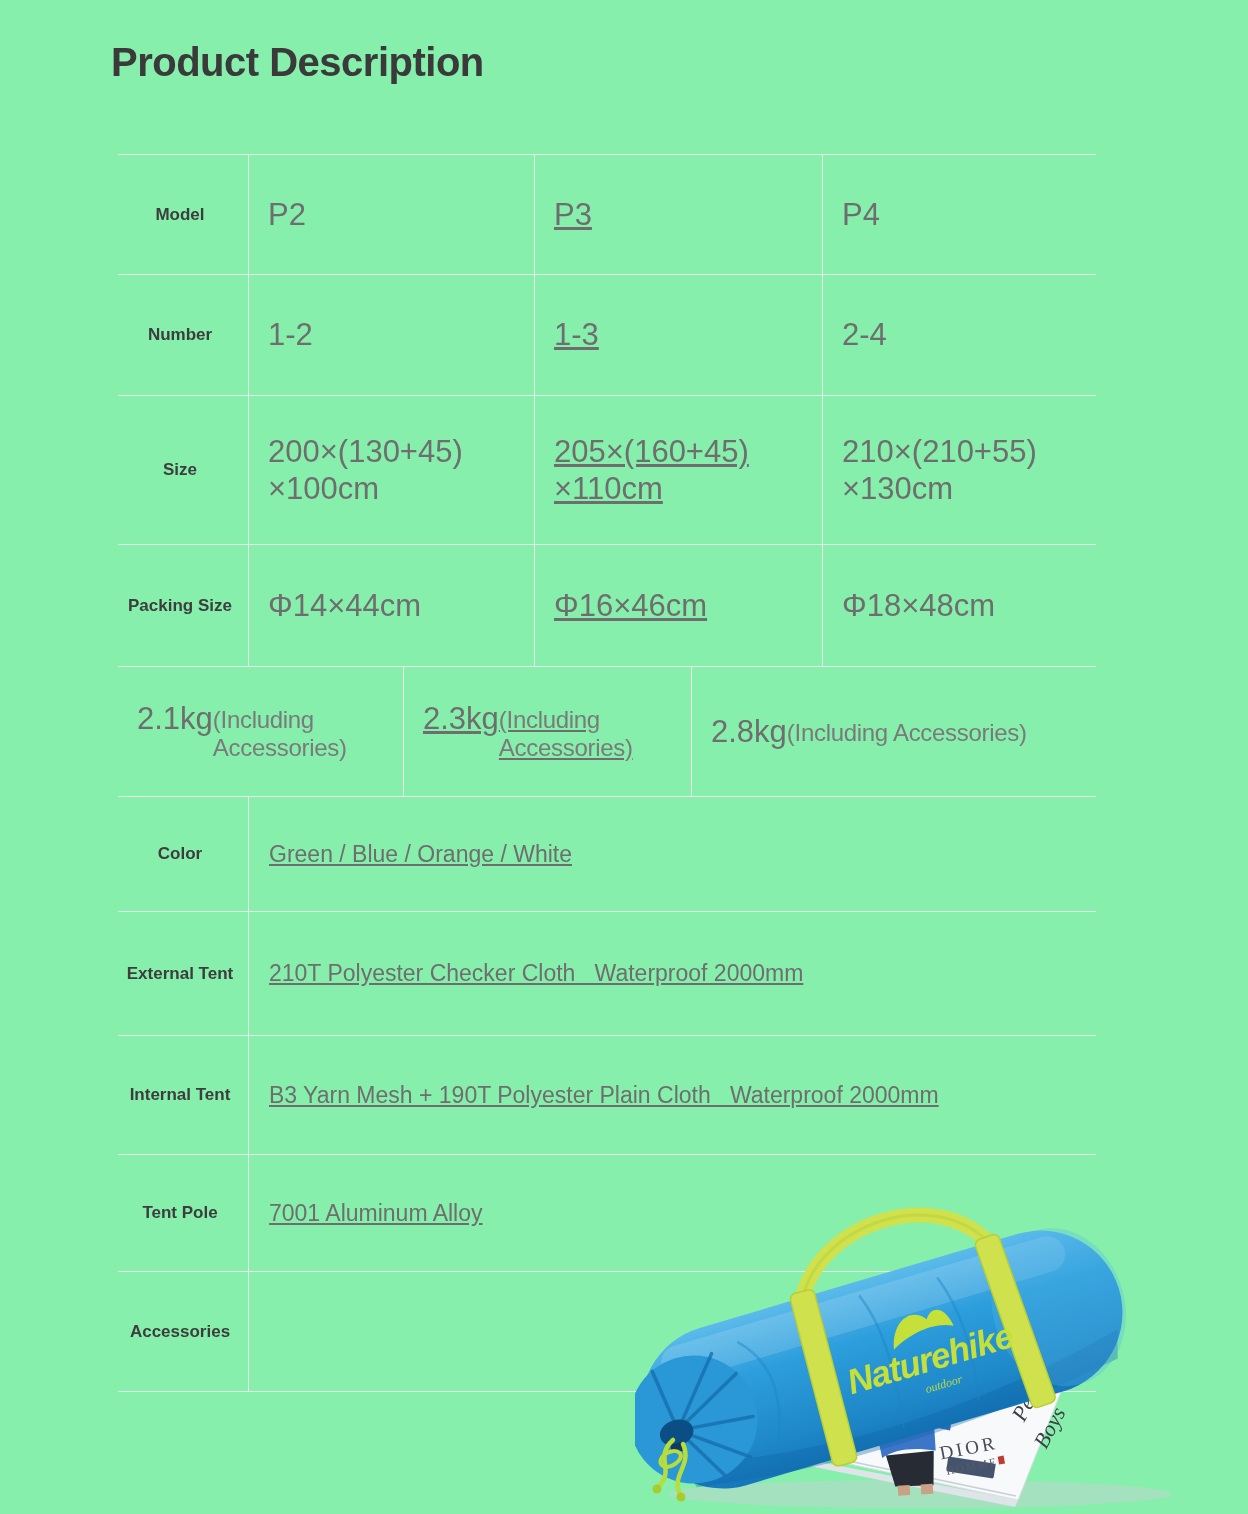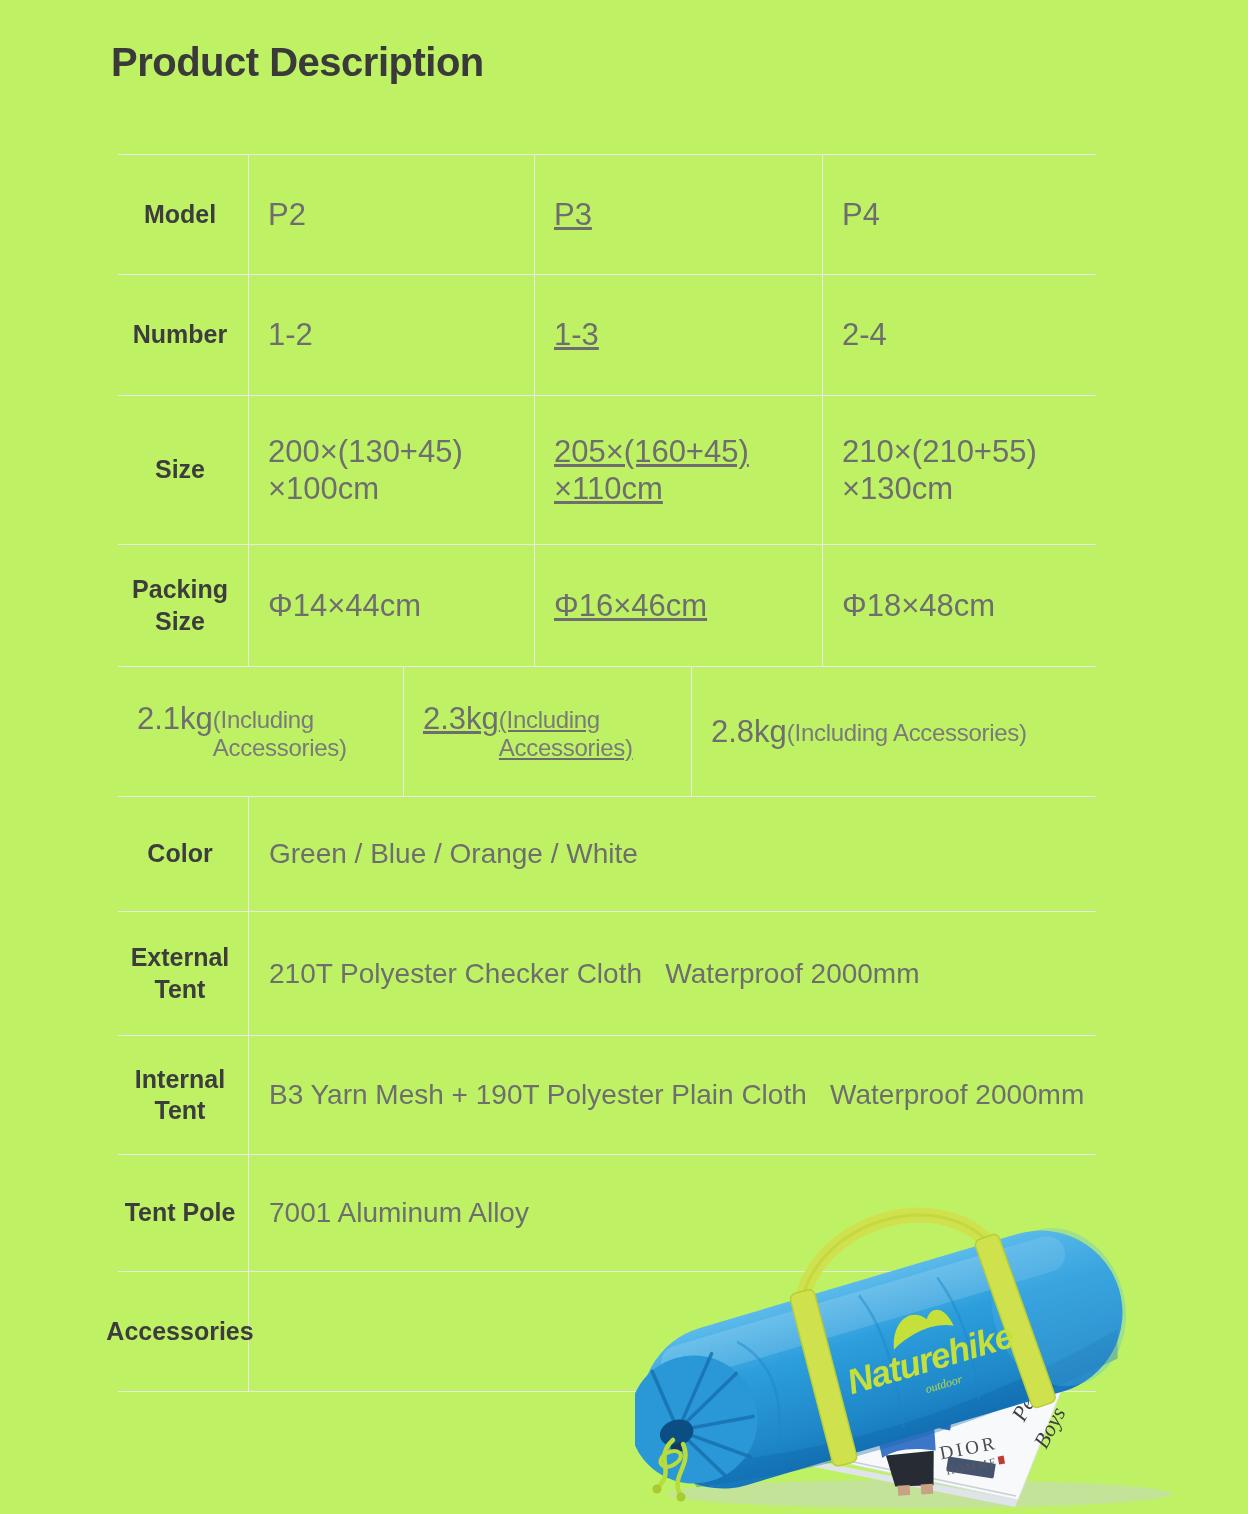--- a/index.html
+++ b/index.html
@@ -1,49 +1,49 @@
 <!DOCTYPE html>
 <html><head>
 <meta charset="utf-8">
 <style>
   html,body{margin:0;padding:0;background:#ffffff;}
   .canvas{
-    position:relative;width:1248px;height:1514px;background:#bef264;
+    position:relative;width:1248px;height:1514px;background:#86efac;
     overflow:hidden;font-family:"Liberation Sans","DejaVu Sans",sans-serif;
   }
   .page-title{
     position:absolute;left:111px;top:40px;margin:0;
     font-size:40px;font-weight:bold;color:#3a3a3a;letter-spacing:-0.5px;
   }
   .spec-table{
     position:absolute;left:118px;top:154px;width:978px;
   }
   .row{
     display:flex;box-sizing:border-box;border-top:1px solid #e9e9e9;
   }
   .row.last{border-bottom:1px solid #e9e9e9;gap:32px;}
   .r-model{height:120px}.r-number{height:121px}.r-size{height:149px}
   .r-packing{height:122px}.r-weight{height:130px}.r-color{height:115px}
   .r-external{height:124px}.r-internal{height:119px}
   .r-pole{height:117px}.r-accessories{height:121px}
   .lbl{
     width:131px;flex:0 0 131px;box-sizing:border-box;border-right:1px solid #e9e9e9;
-    display:flex;align-items:center;justify-content:center;text-align:center;
-    font-size:25px;font-weight:bold;color:#3d3d3d;line-height:1.25;padding-right:6px;
+    display:flex;align-items:center;justify-content:center;text-align:right;
+    font-size:17px;font-weight:bold;color:#3d3d3d;line-height:1.25;padding-right:6px;
   }
   .c{
     display:flex;align-items:center;box-sizing:border-box;padding-left:19px;
     font-size:31px;color:#6e6e6e;
   }
   .c1{width:286px;flex:0 0 286px;}
   .c2{width:288px;flex:0 0 288px;border-left:1px solid #e9e9e9;margin-left:-1px;text-decoration:underline;}
   .c3{flex:1;border-left:1px solid #e9e9e9;}
   .cspan{
     flex:1;display:flex;align-items:center;box-sizing:border-box;padding-left:20px;
-    font-size:28px;color:#6e6e6e;white-space:pre;
+    font-size:23px;color:#6e6e6e;white-space:pre;text-decoration:underline;
   }
   .two-line{line-height:37px;}
   .wv{display:flex;flex-direction:row;justify-content:center;}
   .wv .kg{font-size:31px;color:#6e6e6e;}
   .wv .note{font-size:24px;color:#7a7a7a;margin-top:5px;letter-spacing:-0.3px;}
   .photo{position:absolute;left:635px;top:1188px;width:580px;height:326px;}
 </style>
 </head>
 <body>
 

